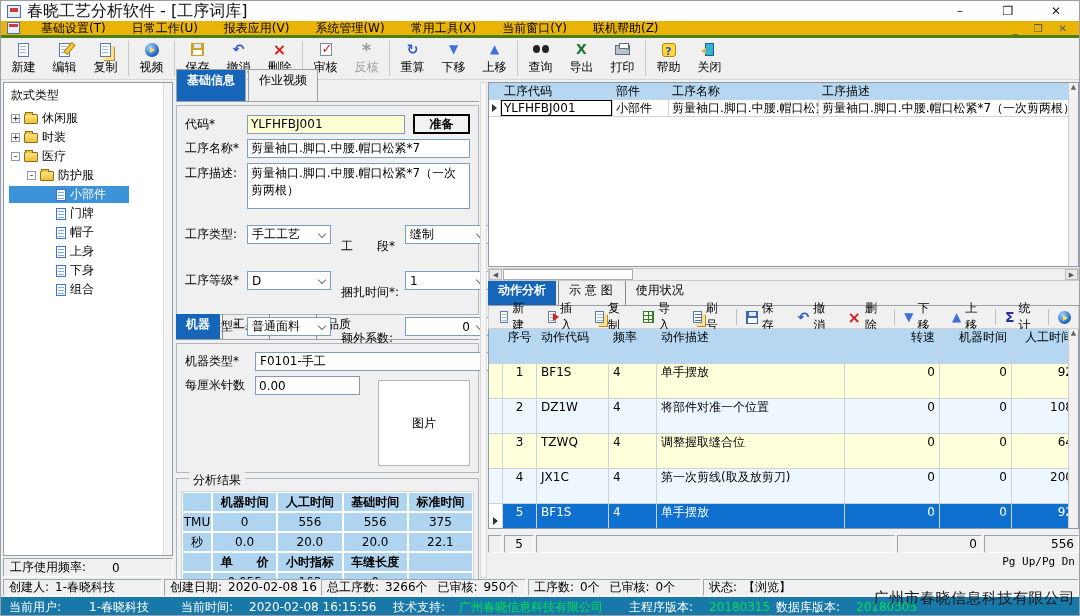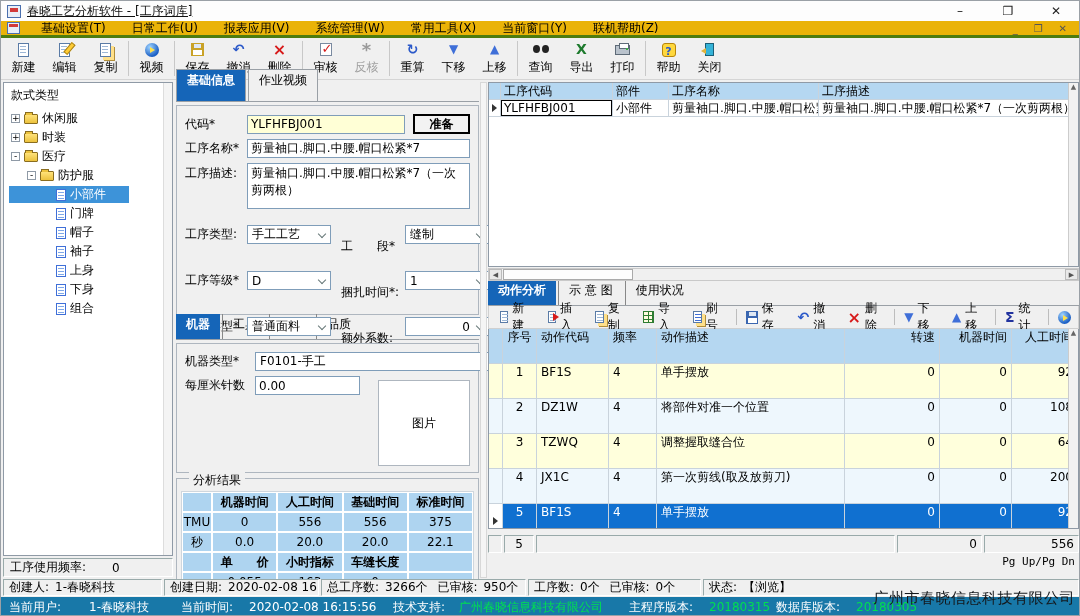--- a/index.html
+++ b/index.html
@@ -4,21 +4,21 @@
 <style>
   * { margin:0; padding:0; box-sizing:border-box; }
   html,body { width:1080px; height:616px; overflow:hidden; }
   body { font-family:"DejaVu Sans","Liberation Sans",sans-serif; font-size:12px; color:#000; background:#fff; }
   .app { position:relative; width:1080px; height:616px; background:#f0f0f0; border:1px solid #9aa0a6; overflow:hidden; }
 
   
   .titlebar { position:absolute; left:0; top:0; width:100%; height:20px; background:#fdfdfd; display:flex; align-items:center; padding:0 6px; }
   .app-logo { width:14px; height:13px; background:#e8eef7; border:1px solid #4a6fae; position:relative; margin-right:6px; }
   .app-logo::after { content:""; position:absolute; left:2px; top:2px; right:2px; height:4px; background:#d23a3a; }
-  .title-text { font-size:12px; color:#111;text-decoration:underline; }
+  .title-text { font-size:16px; color:#111; }
   .win-btns { margin-left:auto; display:flex; gap:34px; padding-right:10px; color:#222; }
   .win-btns span { width:14px; text-align:center; cursor:default; font-size:12px; }
 
   
   .menubar { position:absolute; left:0; top:20px; width:100%; height:17px; background:#eab308; display:flex; align-items:center; border-bottom:3px solid #4d7c0f; }
   .child-ico { width:13px; height:12px; background:#e8eef7; border:1px solid #4a6fae; position:relative; margin:0 8px 0 6px; }
   .child-ico::after { content:""; position:absolute; left:1px; top:1px; right:1px; height:3px; background:#d23a3a; }
   .menu-item { padding:0 13px; height:17px; line-height:17px; cursor:default; }
   .child-btns { margin-left:auto; display:flex; gap:16px; padding-right:12px; color:#555; font-size:10px; }
 
@@ -342,24 +342,20 @@
     <div class="tree-row lvl2">
         <span class="i-doc"></span>
         <span>门牌</span>
       </div>
     <div class="tree-row lvl2">
         <span class="i-doc"></span>
         <span>帽子</span>
       </div>
     <div class="tree-row lvl2">
         <span class="i-doc"></span>
-        <span>袖子</span>
-      </div>
-    <div class="tree-row lvl2">
-        <span class="i-doc"></span>
         <span>上身</span>
       </div>
     <div class="tree-row lvl2">
         <span class="i-doc"></span>
         <span>下身</span>
       </div>
     <div class="tree-row lvl2">
         <span class="i-doc"></span>
         <span>组合</span>
       </div>

